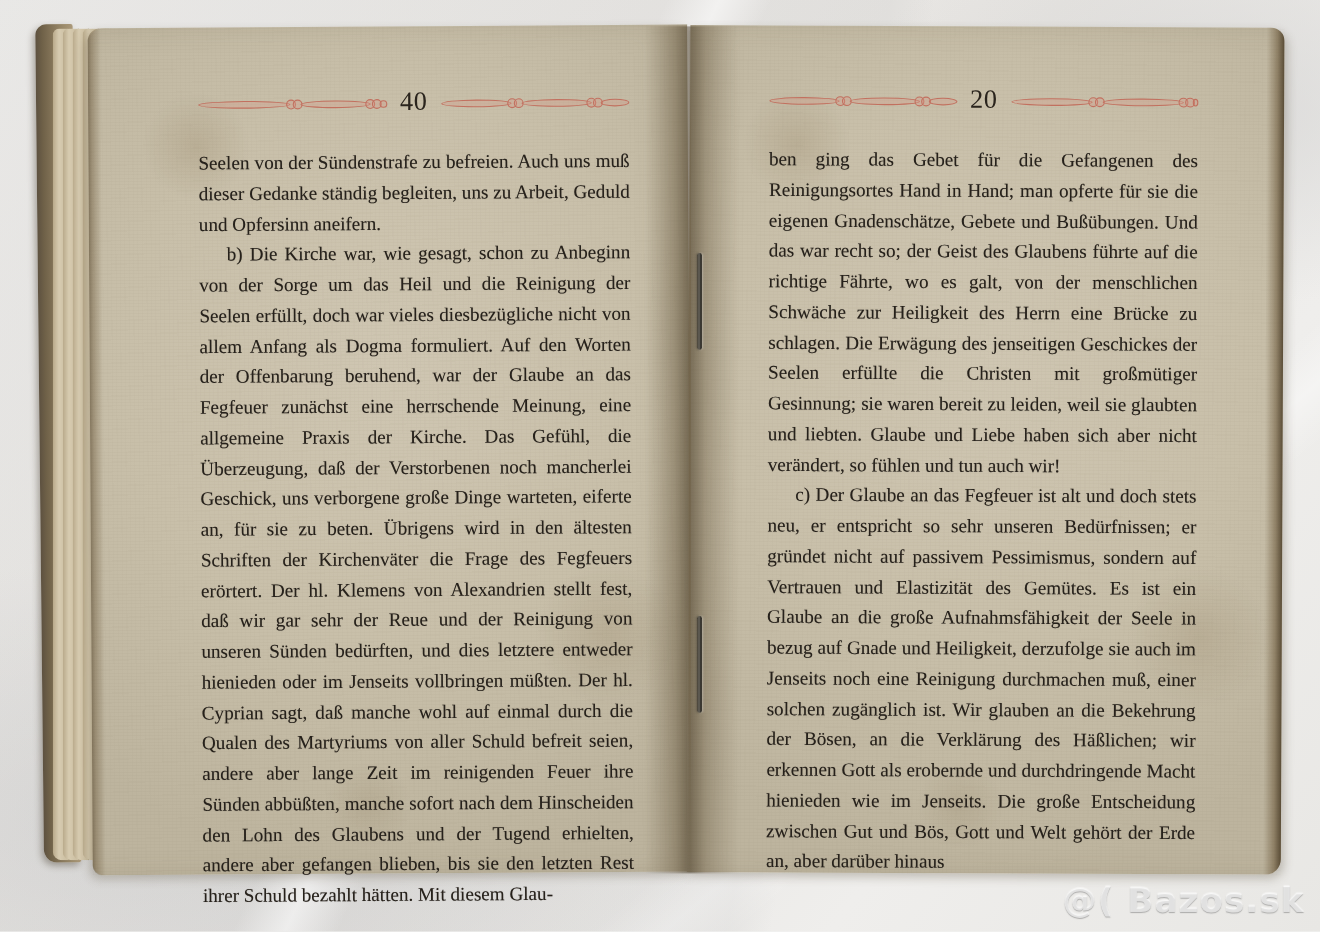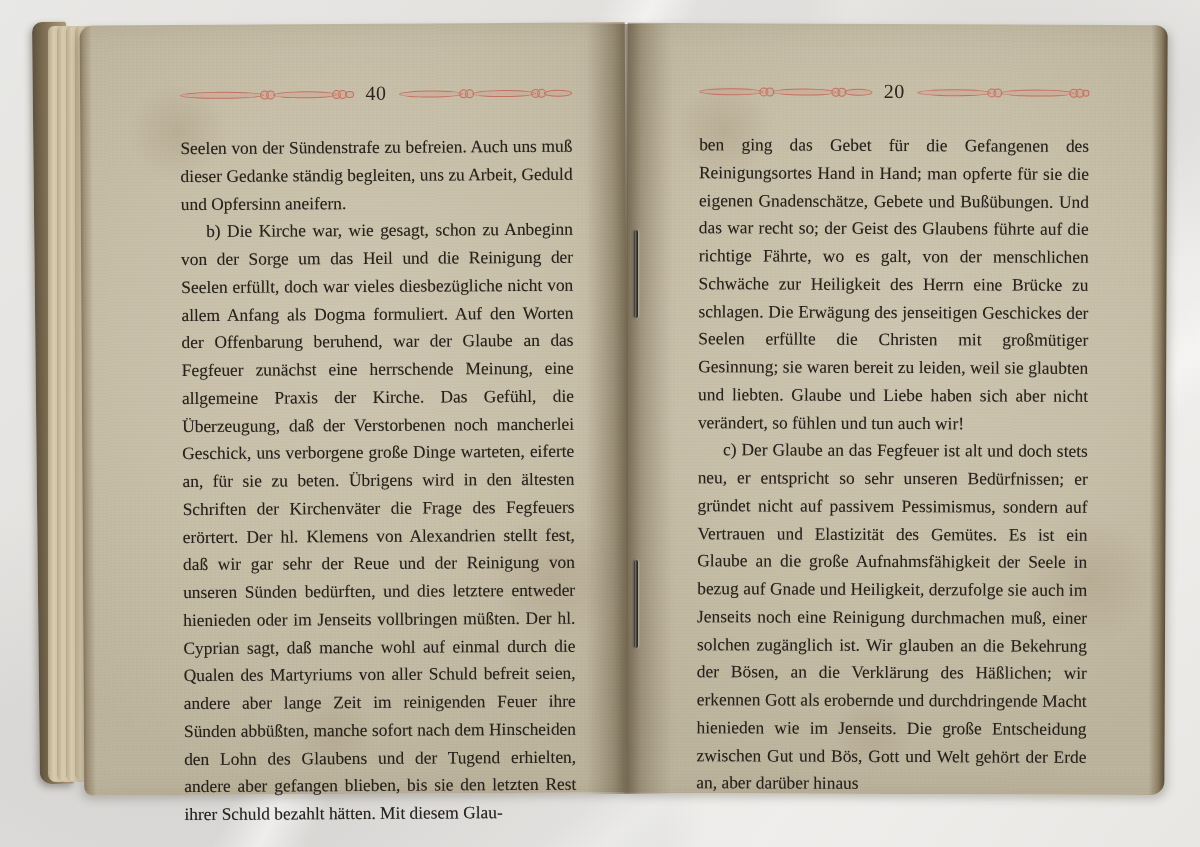--- a/index.html
+++ b/index.html
@@ -161,21 +161,21 @@
 
   .headline {
     display: flex;
     align-items: center;
     justify-content: center;
     gap: 12px;
     margin-bottom: 28px;
     height: 26px;
   }
   .folio {
-    font-size: 20px;
+    font-size: 24px;
     color: #2a241d;
     letter-spacing: 0.5px;
     flex: 0 0 auto;
   }
   
   .ornament {
     flex: 1 1 auto;
     position: relative;
     height: 12px;
   }
@@ -333,14 +333,15 @@
     </div>
 
     <div class="gutter"></div>
     <div class="gutter-fold"></div>
 
     <div class="staple" style="top:222px; height:88px;"></div>
     <div class="staple" style="top:552px; height:88px;"></div>
 
   </div>
 
+  <div class="watermark">@( Bazos.sk</div>
 
 </div>
 
 </body></html>

